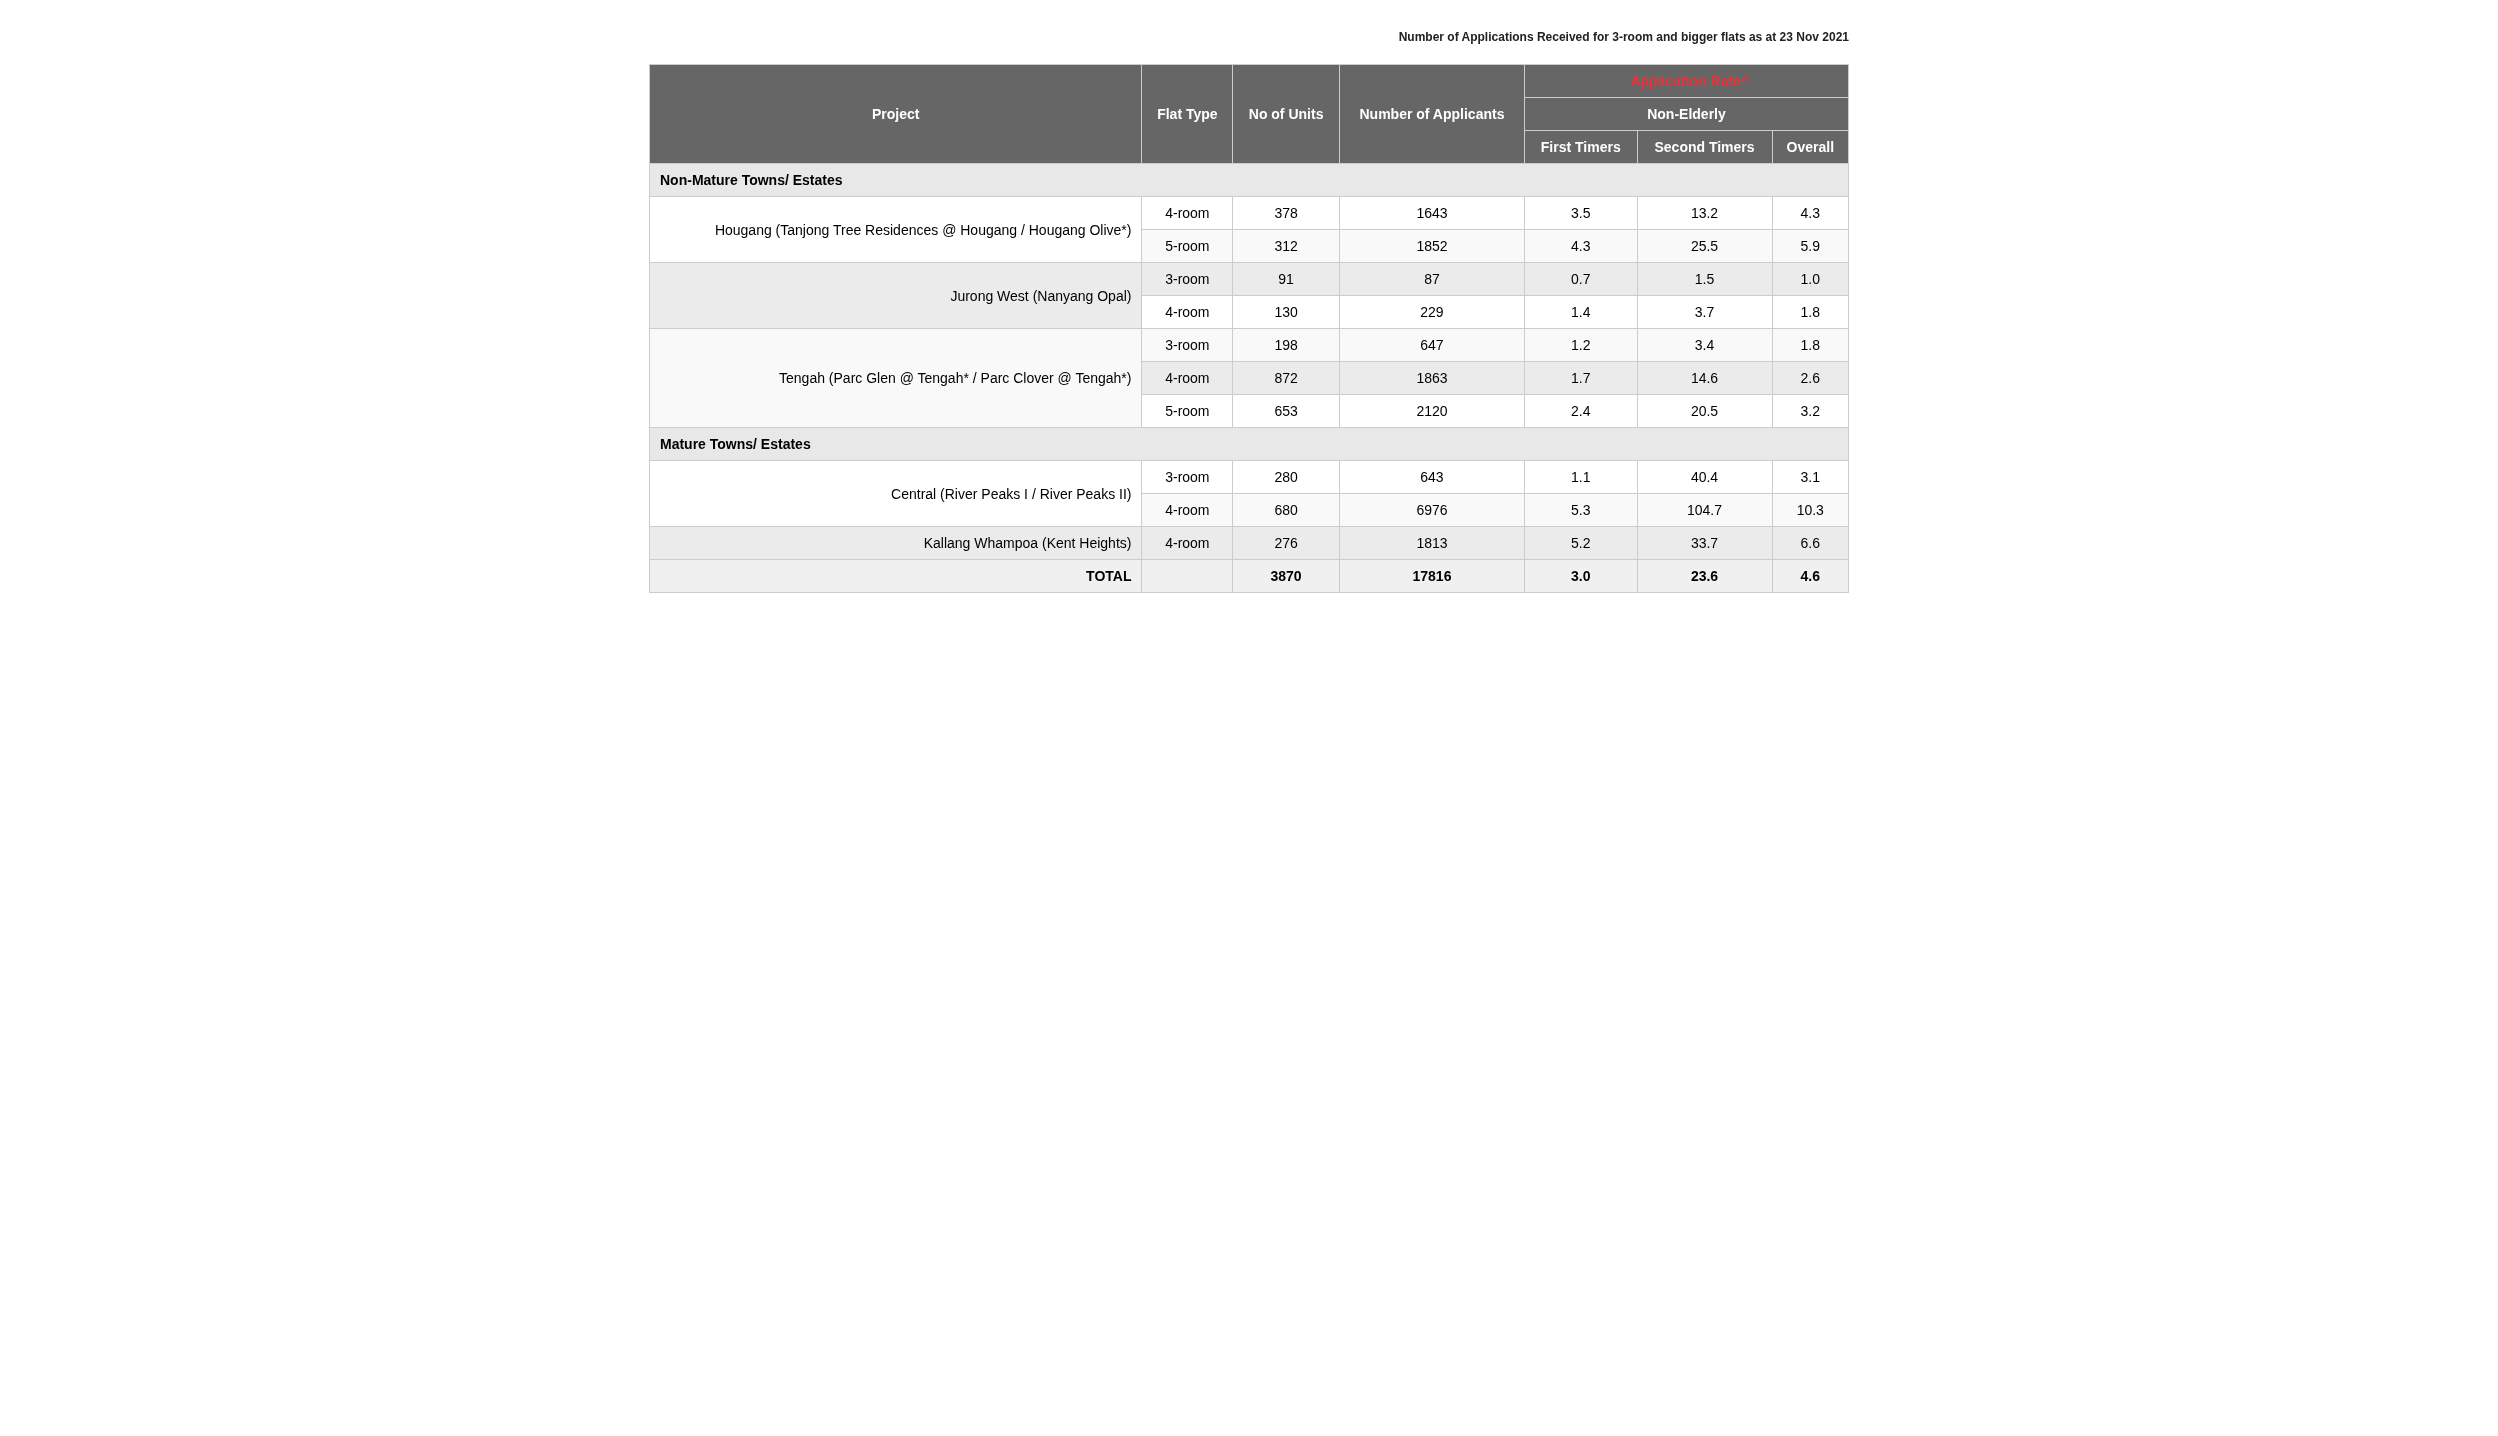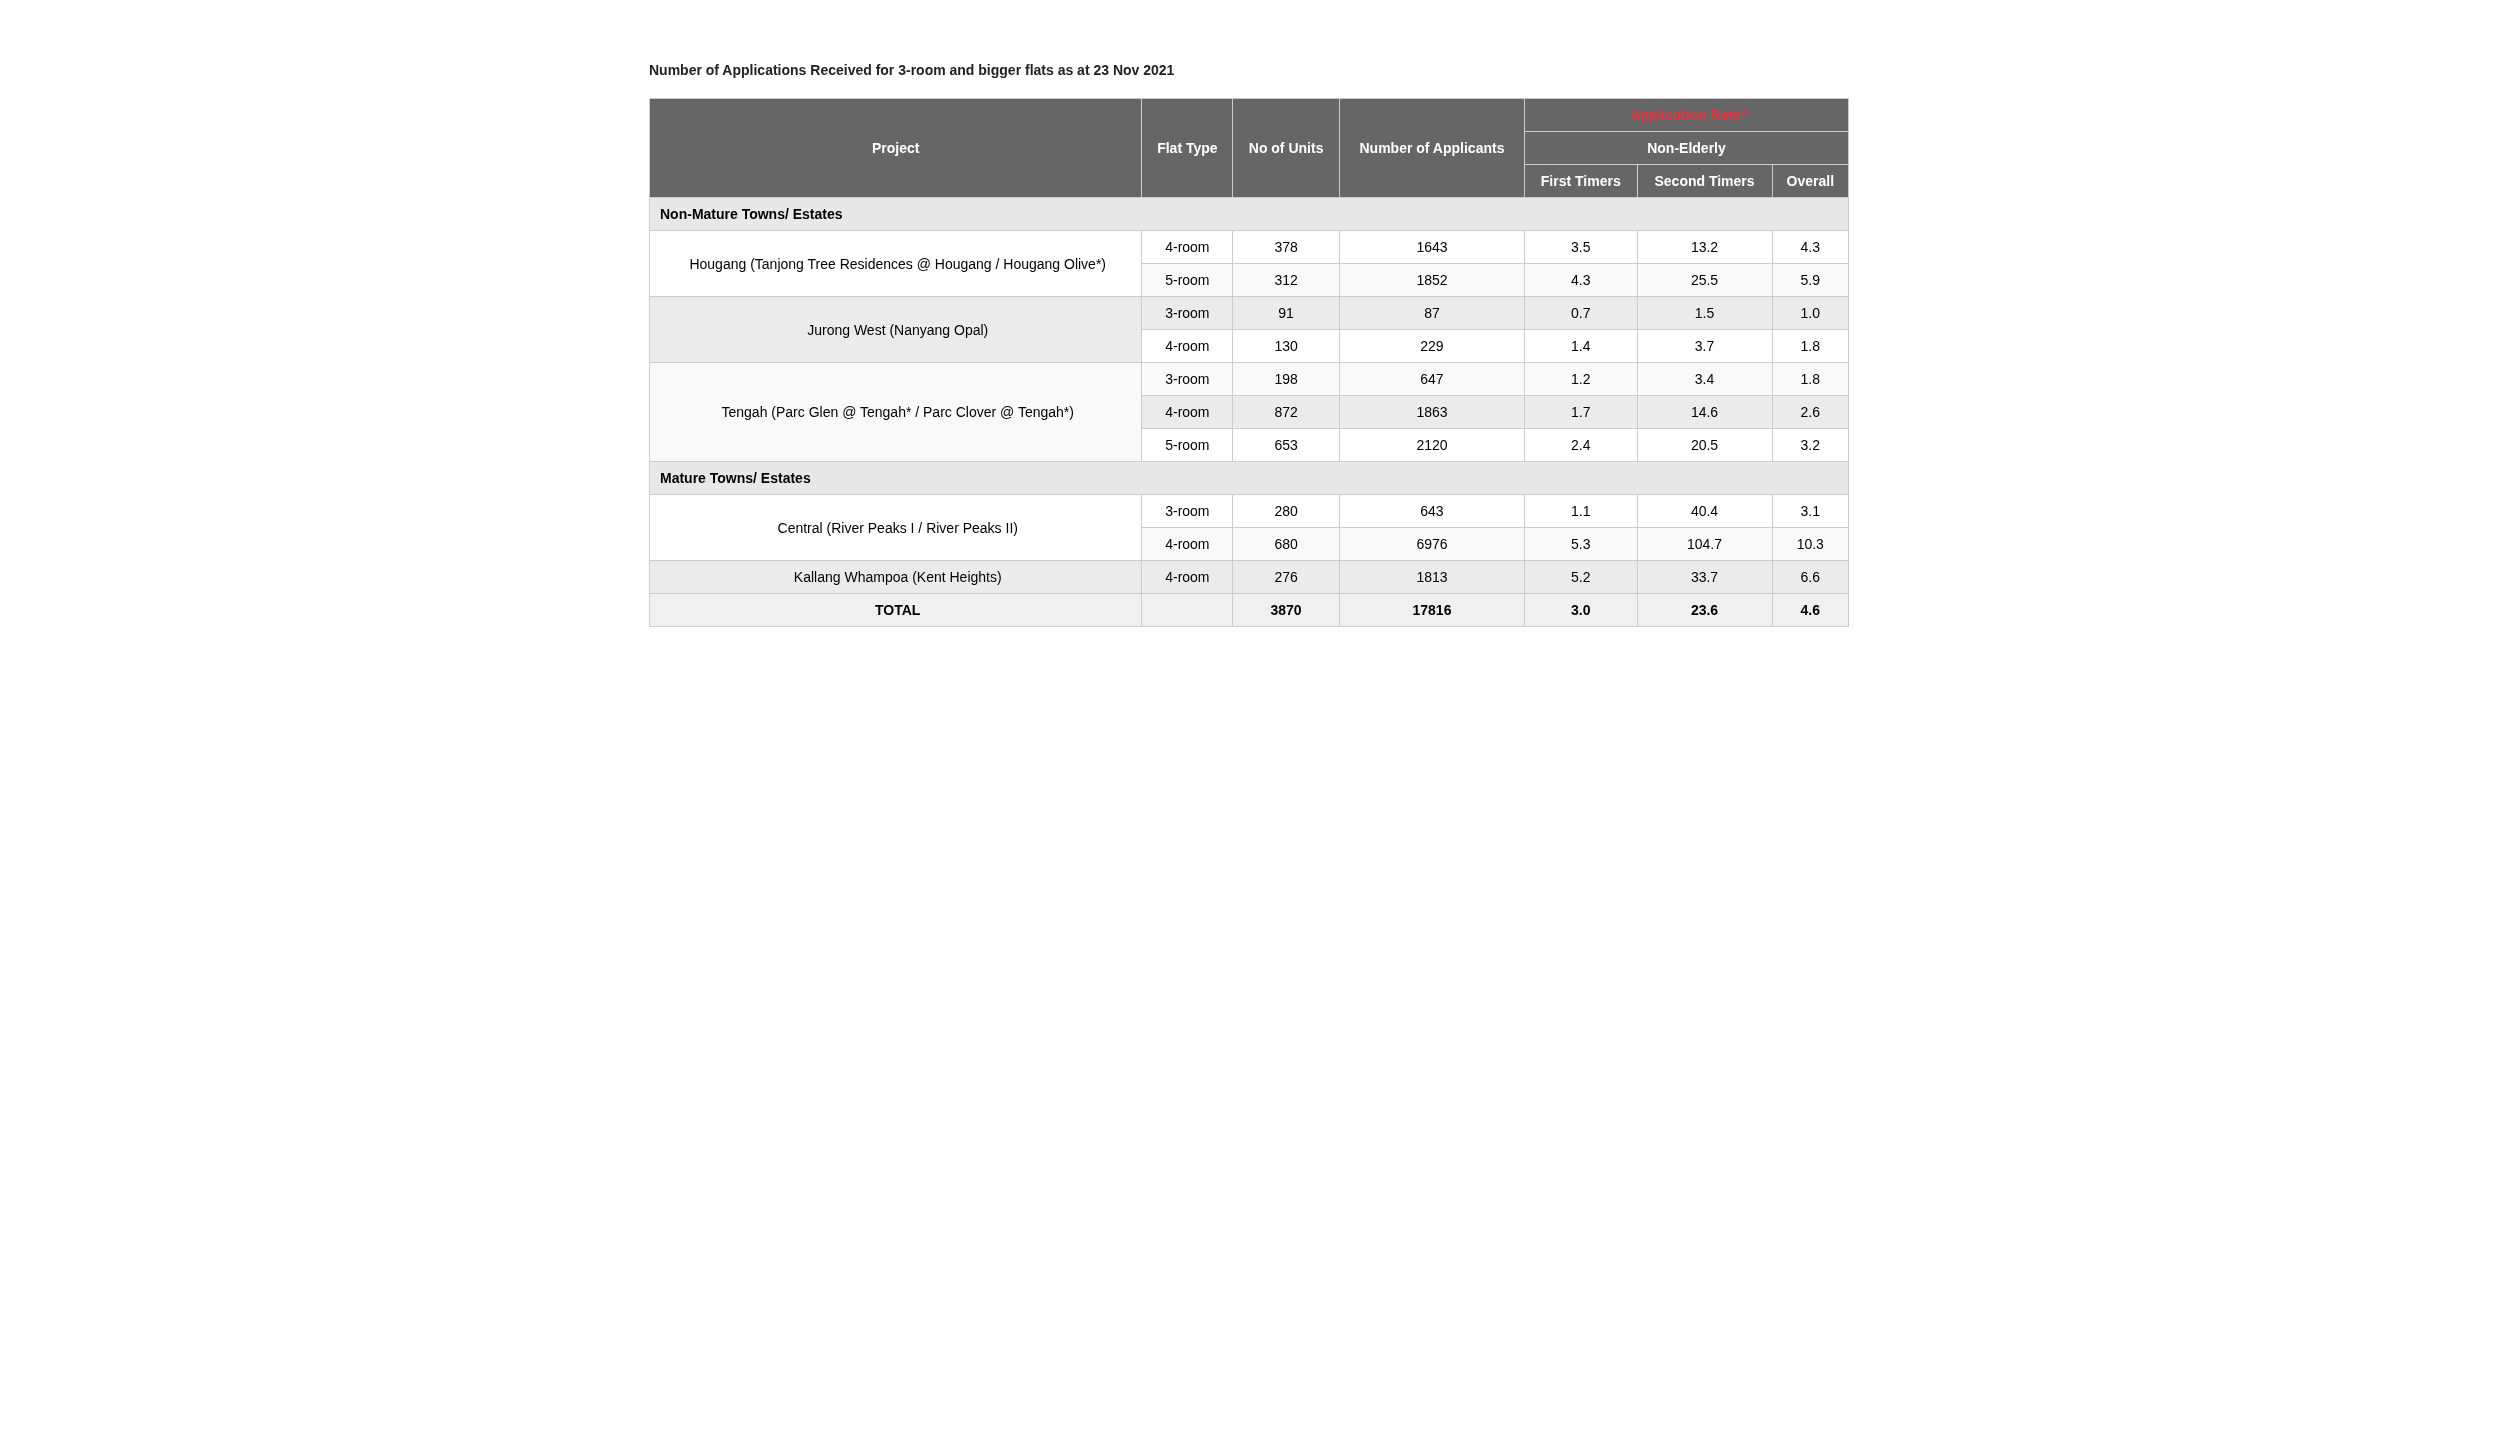--- a/index.html
+++ b/index.html
@@ -10,26 +10,25 @@
       justify-content: center;
       align-items: flex-start;
       padding: 30px 20px;
       min-height: 100vh;
     }
     .container {
       width: 100%;
       max-width: 1200px;
     }
     .page-title {
-      text-align: left;
-      font-size: 14px;
+      text-align: right;
+      font-size: 12px;
       font-weight: bold;
       margin-bottom: 20px;
       color: #222;
-      margin-top: 32px;
     }
     table {
       width: 100%;
       border-collapse: collapse;
       font-size: 14px;
     }
     th, td {
       border: 1px solid #ccc;
       padding: 8px 10px;
       text-align: center;
@@ -49,21 +48,21 @@
       font-weight: bold;
       padding-left: 16px;
     }
     .header-non-elderly {
       background-color: #666 !important;
       color: #fff !important;
       margin-top: 12px;
     }
     
     td.project-cell {
-      text-align: center;
+      text-align: right;
       padding-left: 14px;
     }
     th.project-header {
       text-align: center;
     }
     
     tr.section-header td {
       background-color: #e8e8e8;
       font-weight: bold;
       text-align: left;

